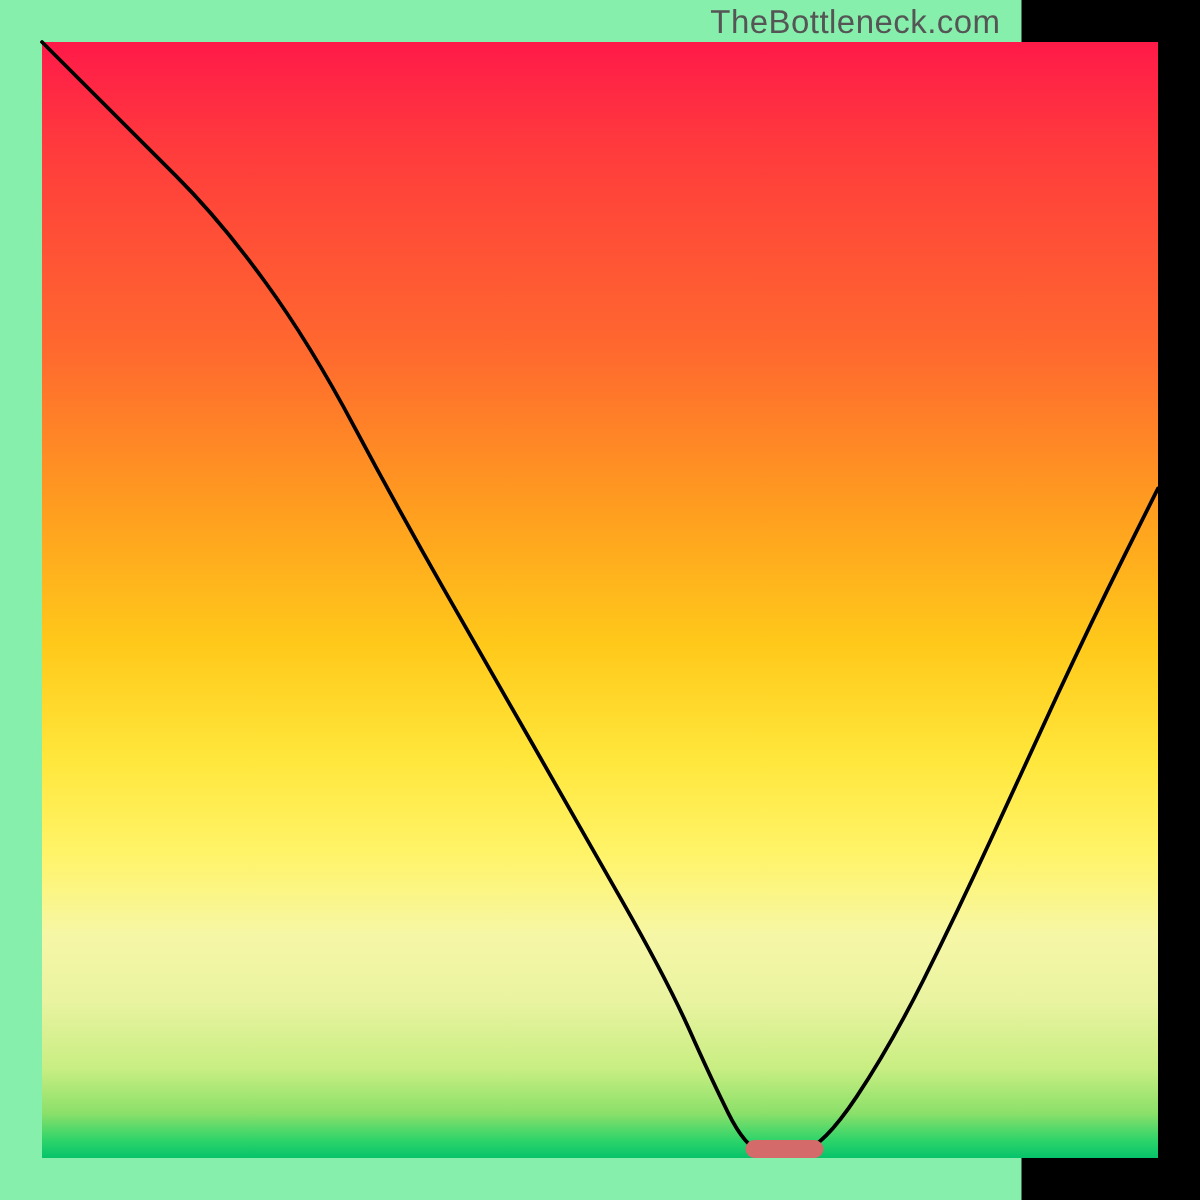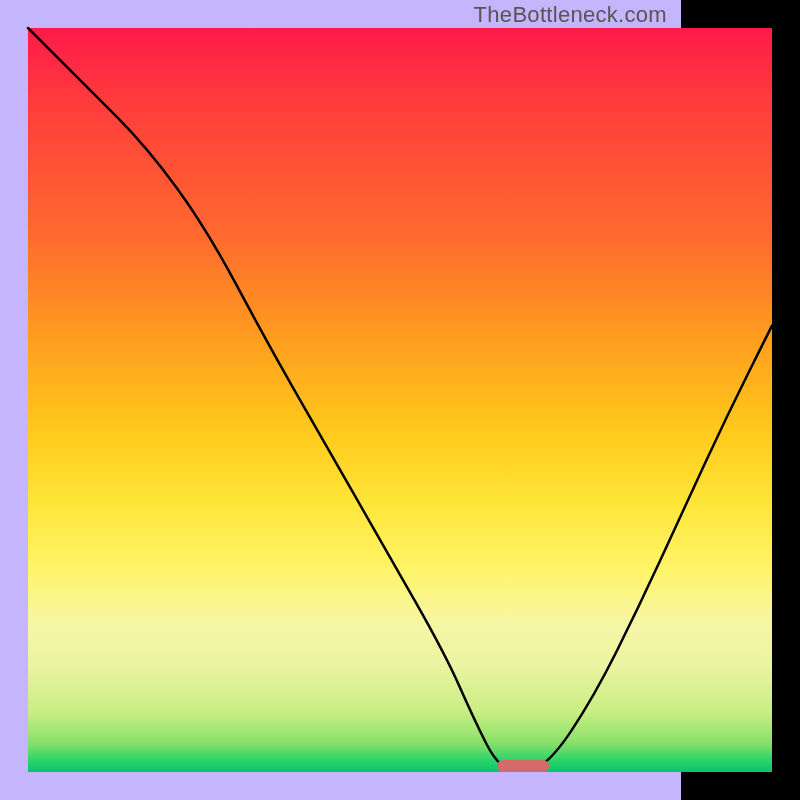--- a/index.html
+++ b/index.html
@@ -8,21 +8,21 @@
     width: 800px;
     height: 800px;
     background: #000;
     overflow: hidden;
     font-family: Arial, Helvetica, sans-serif;
   }
   .frame {
     position: relative;
     width: 681px;
     height: 800px;
-    background: #c4b5fd;
+    background: #86efac;
   }
   .watermark {
     position: absolute;
     top: 2px;
     right: 14px;
     color: #555;
     font-size: 22px;
     font-weight: 500;
     letter-spacing: 0.3px;
     user-select: none;

